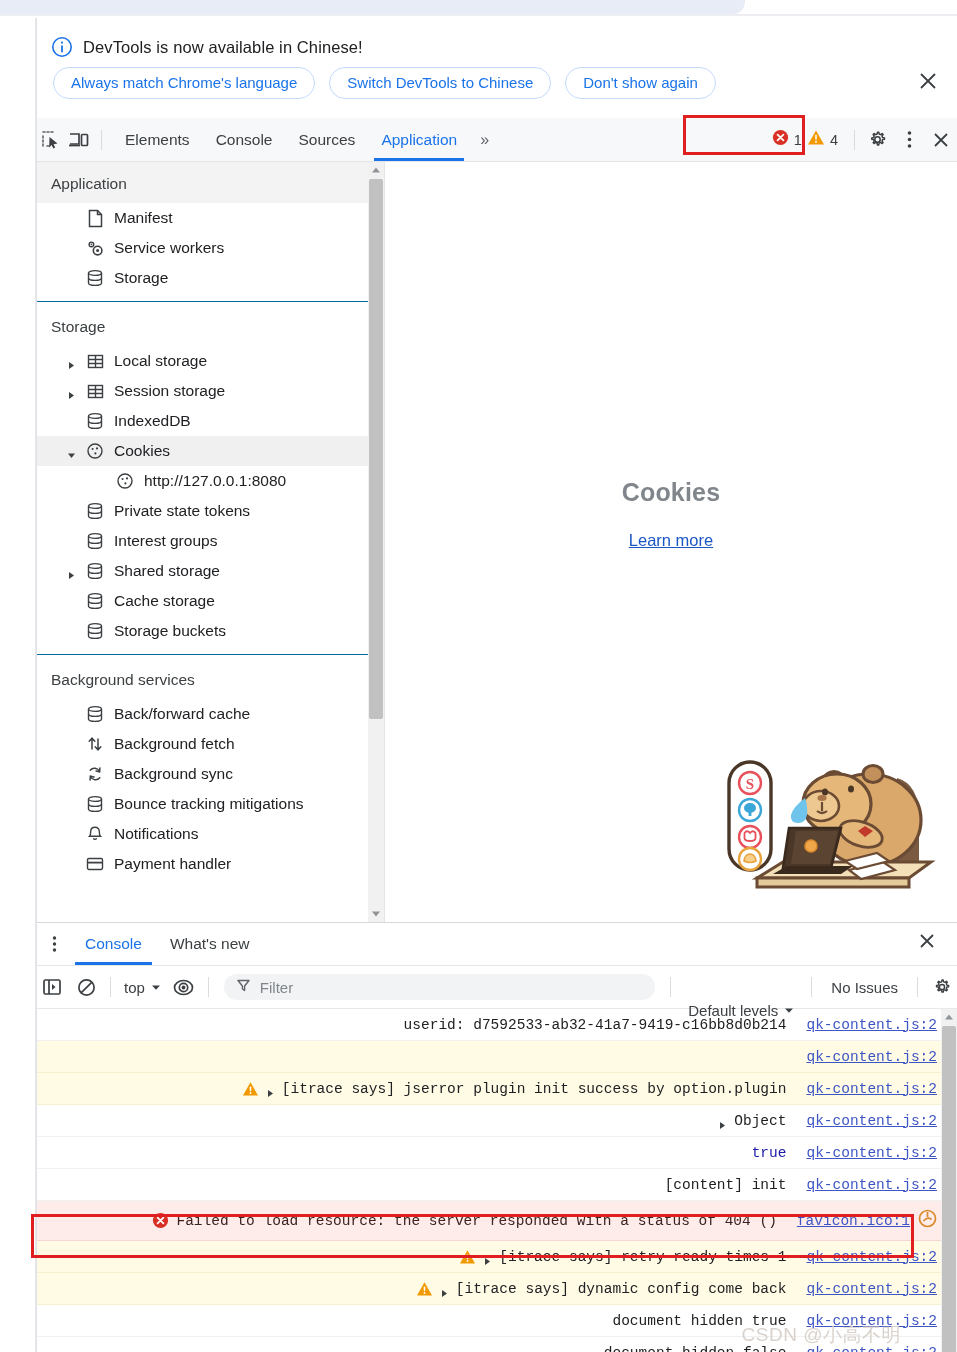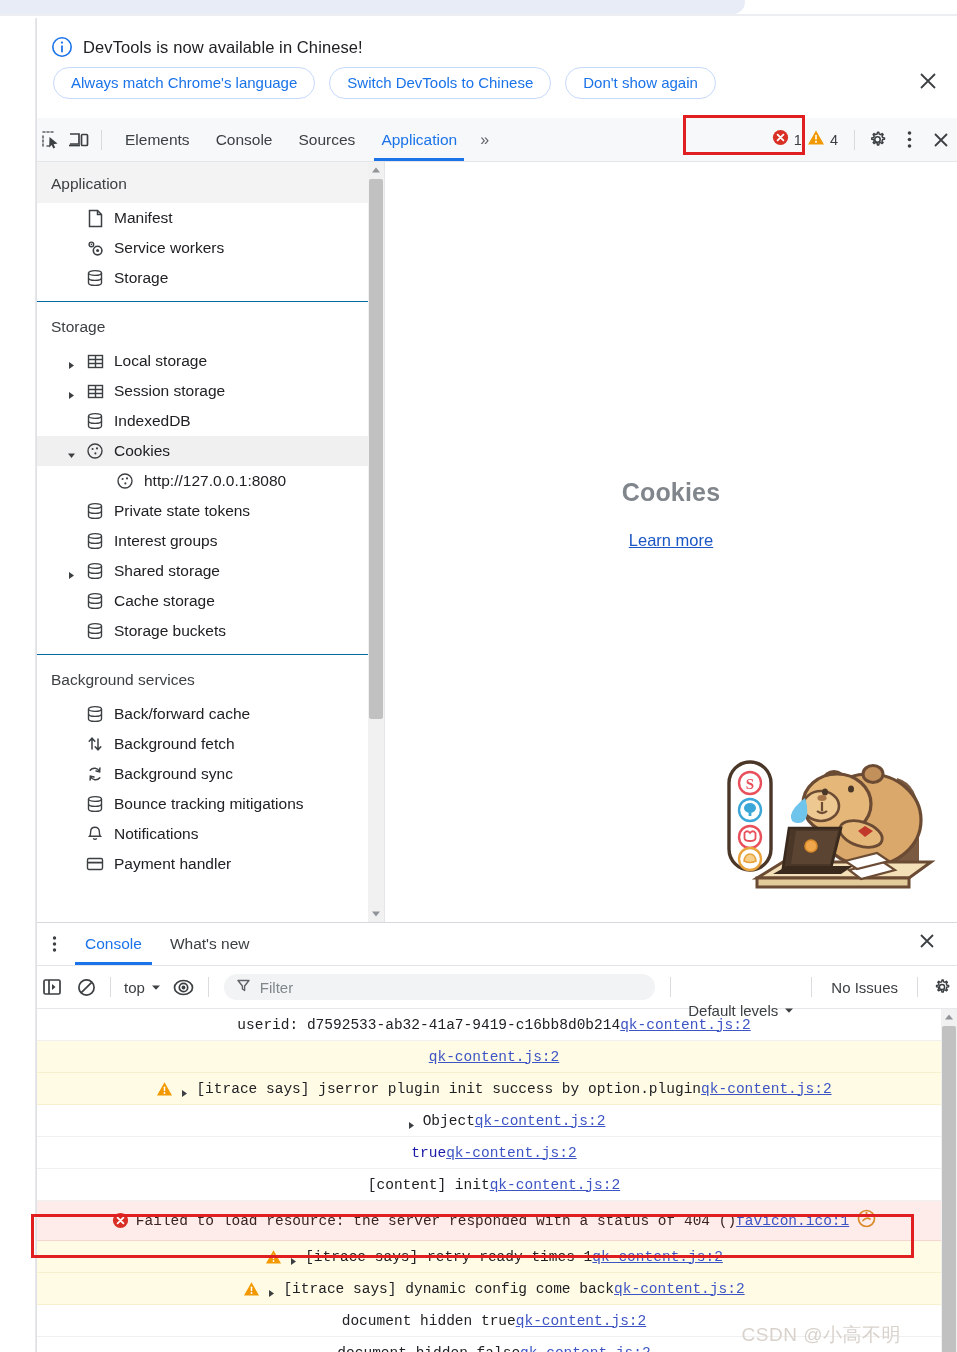--- a/index.html
+++ b/index.html
@@ -101,22 +101,22 @@
     flex:1;display:flex;align-items:center;gap:8px;height:26px;background:#f1f3f4;border-radius:13px;
     padding:0 13px;margin:0 6px;max-width:none;cursor:text;
   }
   #filter-input{border:none;background:transparent;outline:none;font-size:15px;color:#3c4043;width:100%;font-family:"Liberation Sans",sans-serif;}
   #filter-input::placeholder{color:#80868b;}
   #levels-select{display:flex;align-items:center;gap:6px;font-size:15px;color:#3c4043;cursor:pointer;padding:0 8px;white-space:nowrap;margin-top:47px;}
   #issues-status{font-size:15px;color:#3c4043;padding:0 10px;cursor:pointer;white-space:nowrap;}
 
   #console-log{position:relative;overflow:hidden;}
   .log-row{
-    display:flex;align-items:center;justify-content:center;position:relative;
-    min-height:32px;border-bottom:1px solid #f0f0f0;padding:0 20px 0 14px;box-sizing:border-box;
+    display:flex;align-items:center;justify-content:flex-end;position:relative;
+    min-height:32px;border-bottom:1px solid #f0f0f0;padding:0 20px 0 14px;box-sizing:border-box;gap:20px;
   }
   .log-row.warn{background:#fffbe5;border-bottom:1px solid #f7f0cf;}
   .log-row.err{background:#fdecea;border-bottom:1px solid #f5d6d2;}
   .log-left{display:flex;align-items:center;gap:7px;min-width:0;}
   .log-badge{width:17px;height:17px;flex:0 0 17px;display:flex;align-items:center;justify-content:center;}
   .log-caret{width:9px;height:9px;flex:0 0 9px;}
   .log-text{
     font-family:"Liberation Mono",monospace;font-size:14.5px;color:#202124;white-space:nowrap;
   }
   .log-text.err-t{color:#3b2320;}

